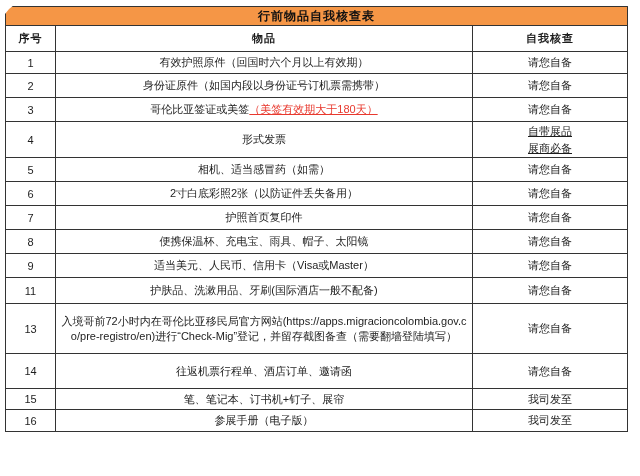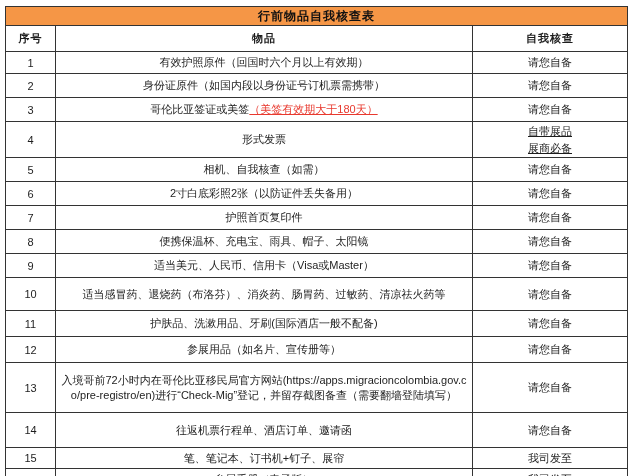--- a/index.html
+++ b/index.html
@@ -3,20 +3,21 @@
 <meta charset="utf-8">
 <style>
   * { box-sizing: border-box; margin: 0; padding: 0; }
   html, body { width: 640px; height: 476px; background: #ffffff; }
   body { font-family: "Liberation Sans", "DejaVu Sans", sans-serif; }
   .page {
     position: relative;
     width: 640px; height: 476px;
     background: #ffffff;
     overflow: hidden;
+    border-radius: 31px;
   }
   table.checklist {
     position: absolute;
     left: 5px; top: 6px;
     width: 622px;
     border-collapse: collapse;
     table-layout: fixed;
   }
   table.checklist td, table.checklist th {
     border: 1px solid #333333;
@@ -107,21 +108,21 @@
       <td class="no">4</td>
       <td class="item">形式发票</td>
       <td class="check">
             <span class="status-line">自带展品</span>
             <span class="status-line">展商必备</span>
           </td>
     </tr>
 
     <tr class="r-24">
       <td class="no">5</td>
-      <td class="item">相机、自我核查（如需）</td>
+      <td class="item">相机、适当感冒药（如需）</td>
       <td class="check">请您自备</td>
     </tr>
 
     <tr class="r-24">
       <td class="no">6</td>
       <td class="item">2寸白底彩照2张（以防证件丢失备用）</td>
       <td class="check">请您自备</td>
     </tr>
 
     <tr class="r-24">
@@ -135,37 +136,27 @@
       <td class="item">便携保温杯、充电宝、雨具、帽子、太阳镜</td>
       <td class="check">请您自备</td>
     </tr>
 
     <tr class="r-24">
       <td class="no">9</td>
       <td class="item">适当美元、人民币、信用卡（Visa或Master）</td>
       <td class="check">请您自备</td>
     </tr>
 
-    <tr class="r-33">
-      <td class="no">10</td>
-      <td class="item">适当感冒药、退烧药（布洛芬）、消炎药、肠胃药、过敏药、清凉祛火药等</td>
-      <td class="check">请您自备</td>
-    </tr>
 
     <tr class="r-26">
       <td class="no">11</td>
       <td class="item">护肤品、洗漱用品、牙刷(国际酒店一般不配备)</td>
       <td class="check">请您自备</td>
     </tr>
 
-    <tr class="r-26">
-      <td class="no">12</td>
-      <td class="item">参展用品（如名片、宣传册等）</td>
-      <td class="check">请您自备</td>
-    </tr>
 
     <tr class="r-50">
       <td class="no">13</td>
       <td class="item wrap t-blue">入境哥前72小时内在哥伦比亚移民局官方网站(https://apps.migracioncolombia.gov.co/pre-registro/en)进行“Check-Mig”登记，并留存截图备查（需要翻墙登陆填写）</td>
       <td class="check">请您自备</td>
     </tr>
 
     <tr class="r-23">
       <td class="no">14</td>
       <td class="item t-red-bold">往返机票行程单、酒店订单、邀请函</td>

